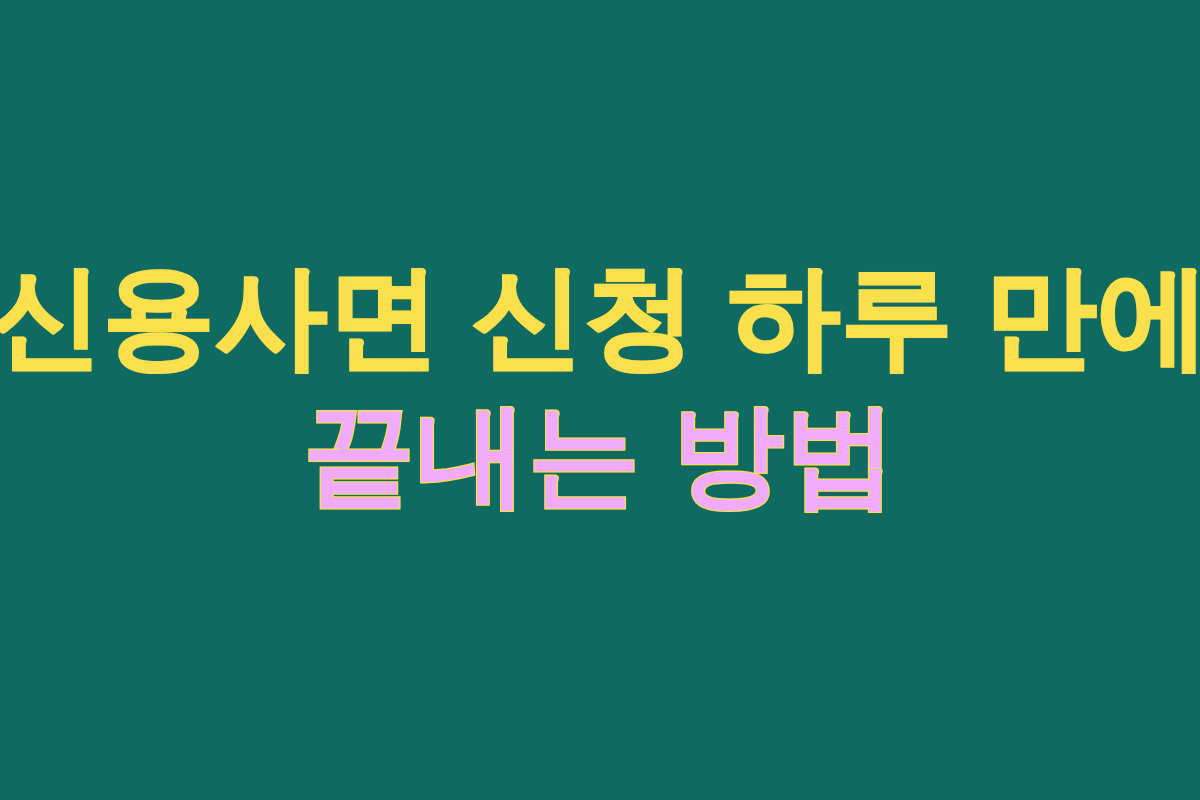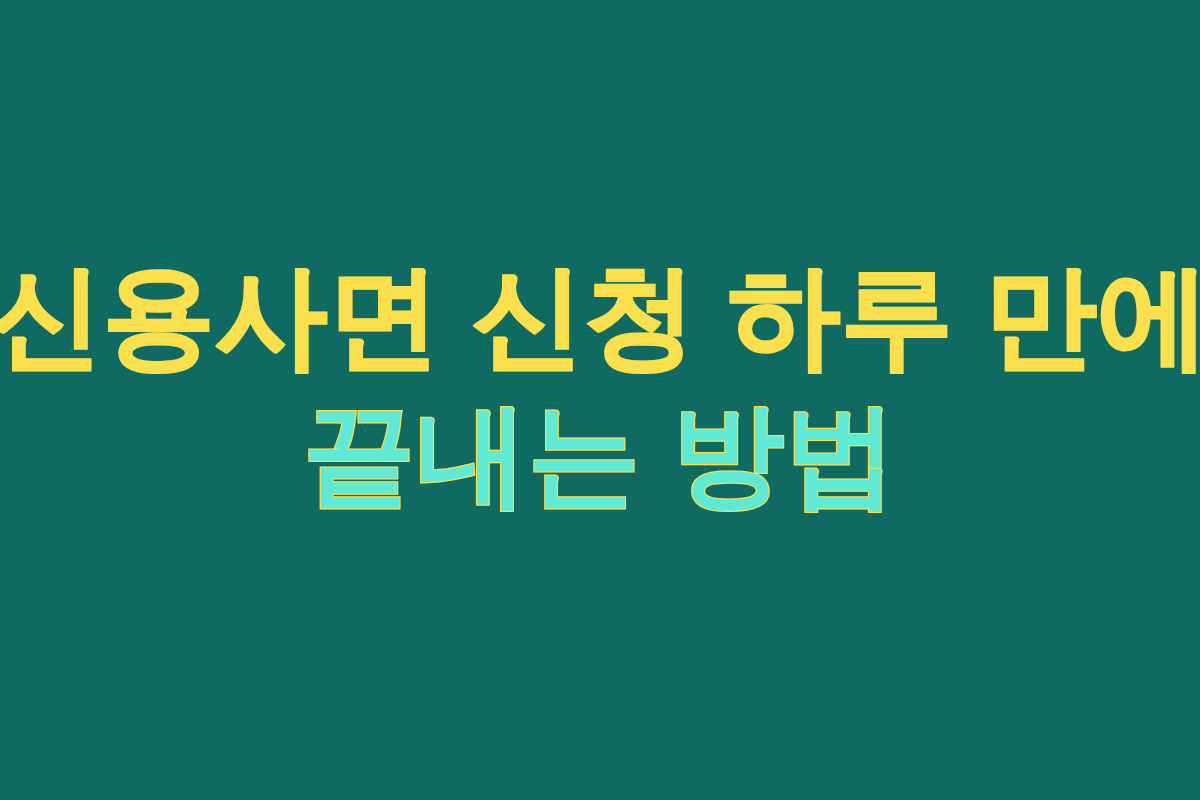--- a/index.html
+++ b/index.html
@@ -71,16 +71,16 @@
 </style>
 </head>
 <body style="background: rgb(15, 106, 97);">
 
 <div id="canvas" style="background: rgb(15, 106, 97); width: 1200px; height: 800px;">
 
   <div class="bg-plate" style="background: rgb(15, 106, 97);"></div>
 
   <div class="headline-block" style="height: 800px;">
     <span class="headline-line line-1" style="color: rgb(251, 224, 78); -webkit-text-stroke: 2.5px rgb(251, 224, 78);">신용사면 신청 하루 만에</span>
-    <span class="headline-line line-2" style="color: #5eead4; -webkit-text-stroke: 2.5px rgb(251, 224, 78);">끝내는 방법</span>
+    <span class="headline-line line-2" style="color: #f0abfc; -webkit-text-stroke: 2.5px rgb(251, 224, 78);">끝내는 방법</span>
   </div>
 
 </div>
 
 </body></html>

